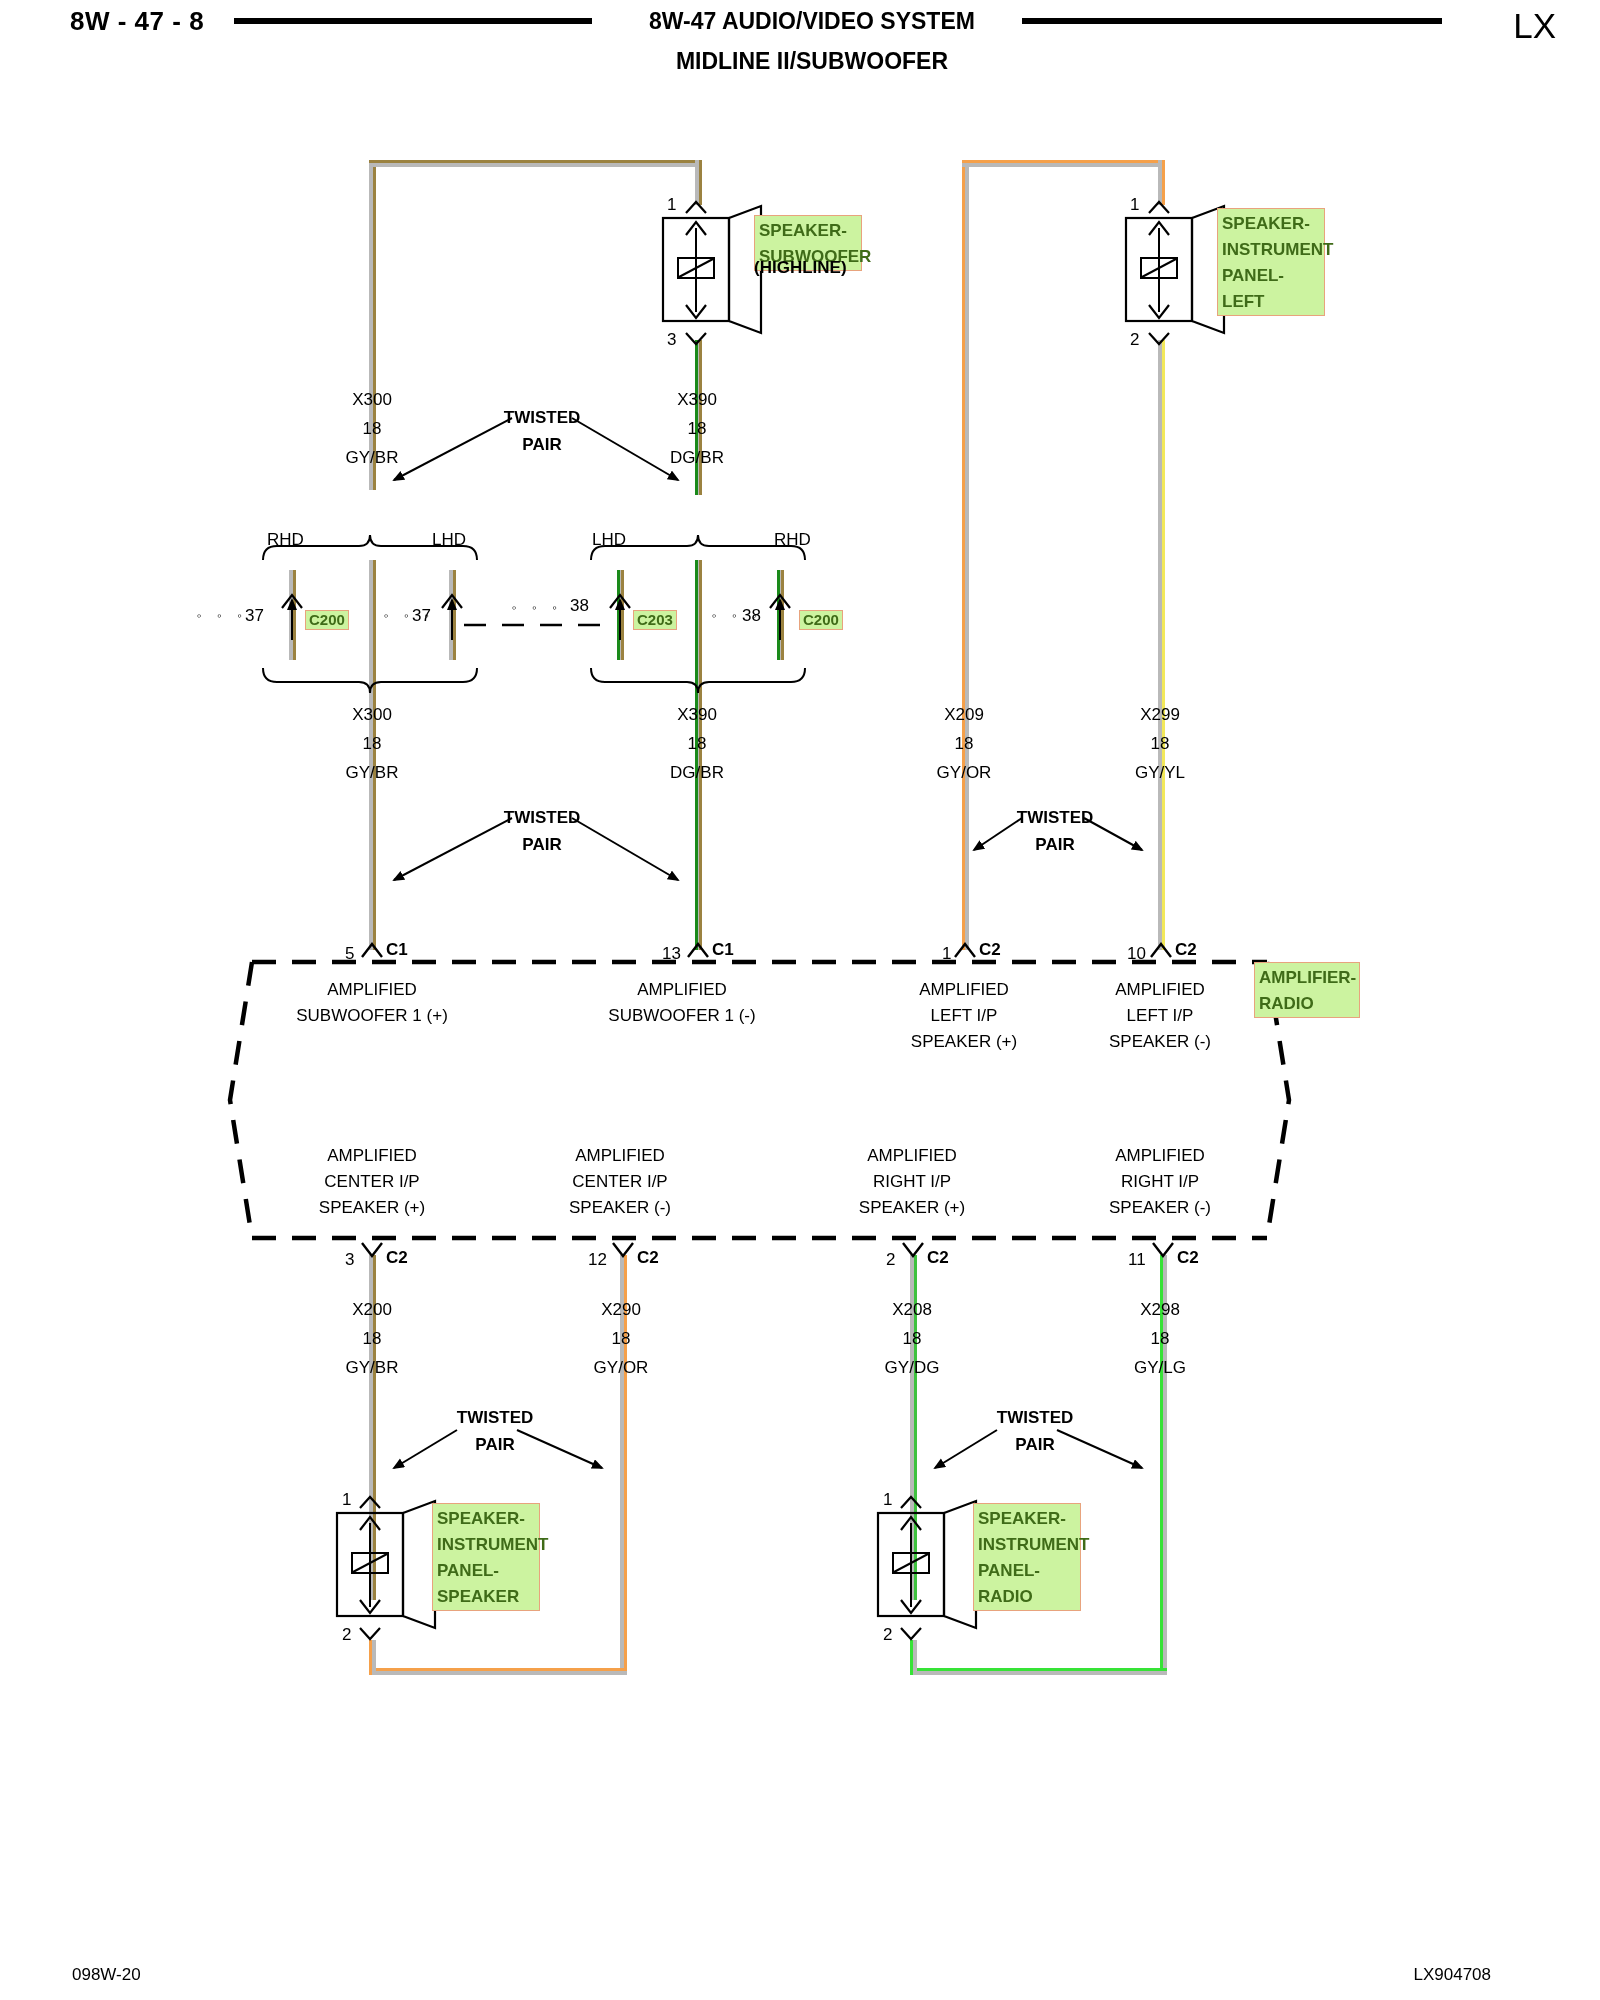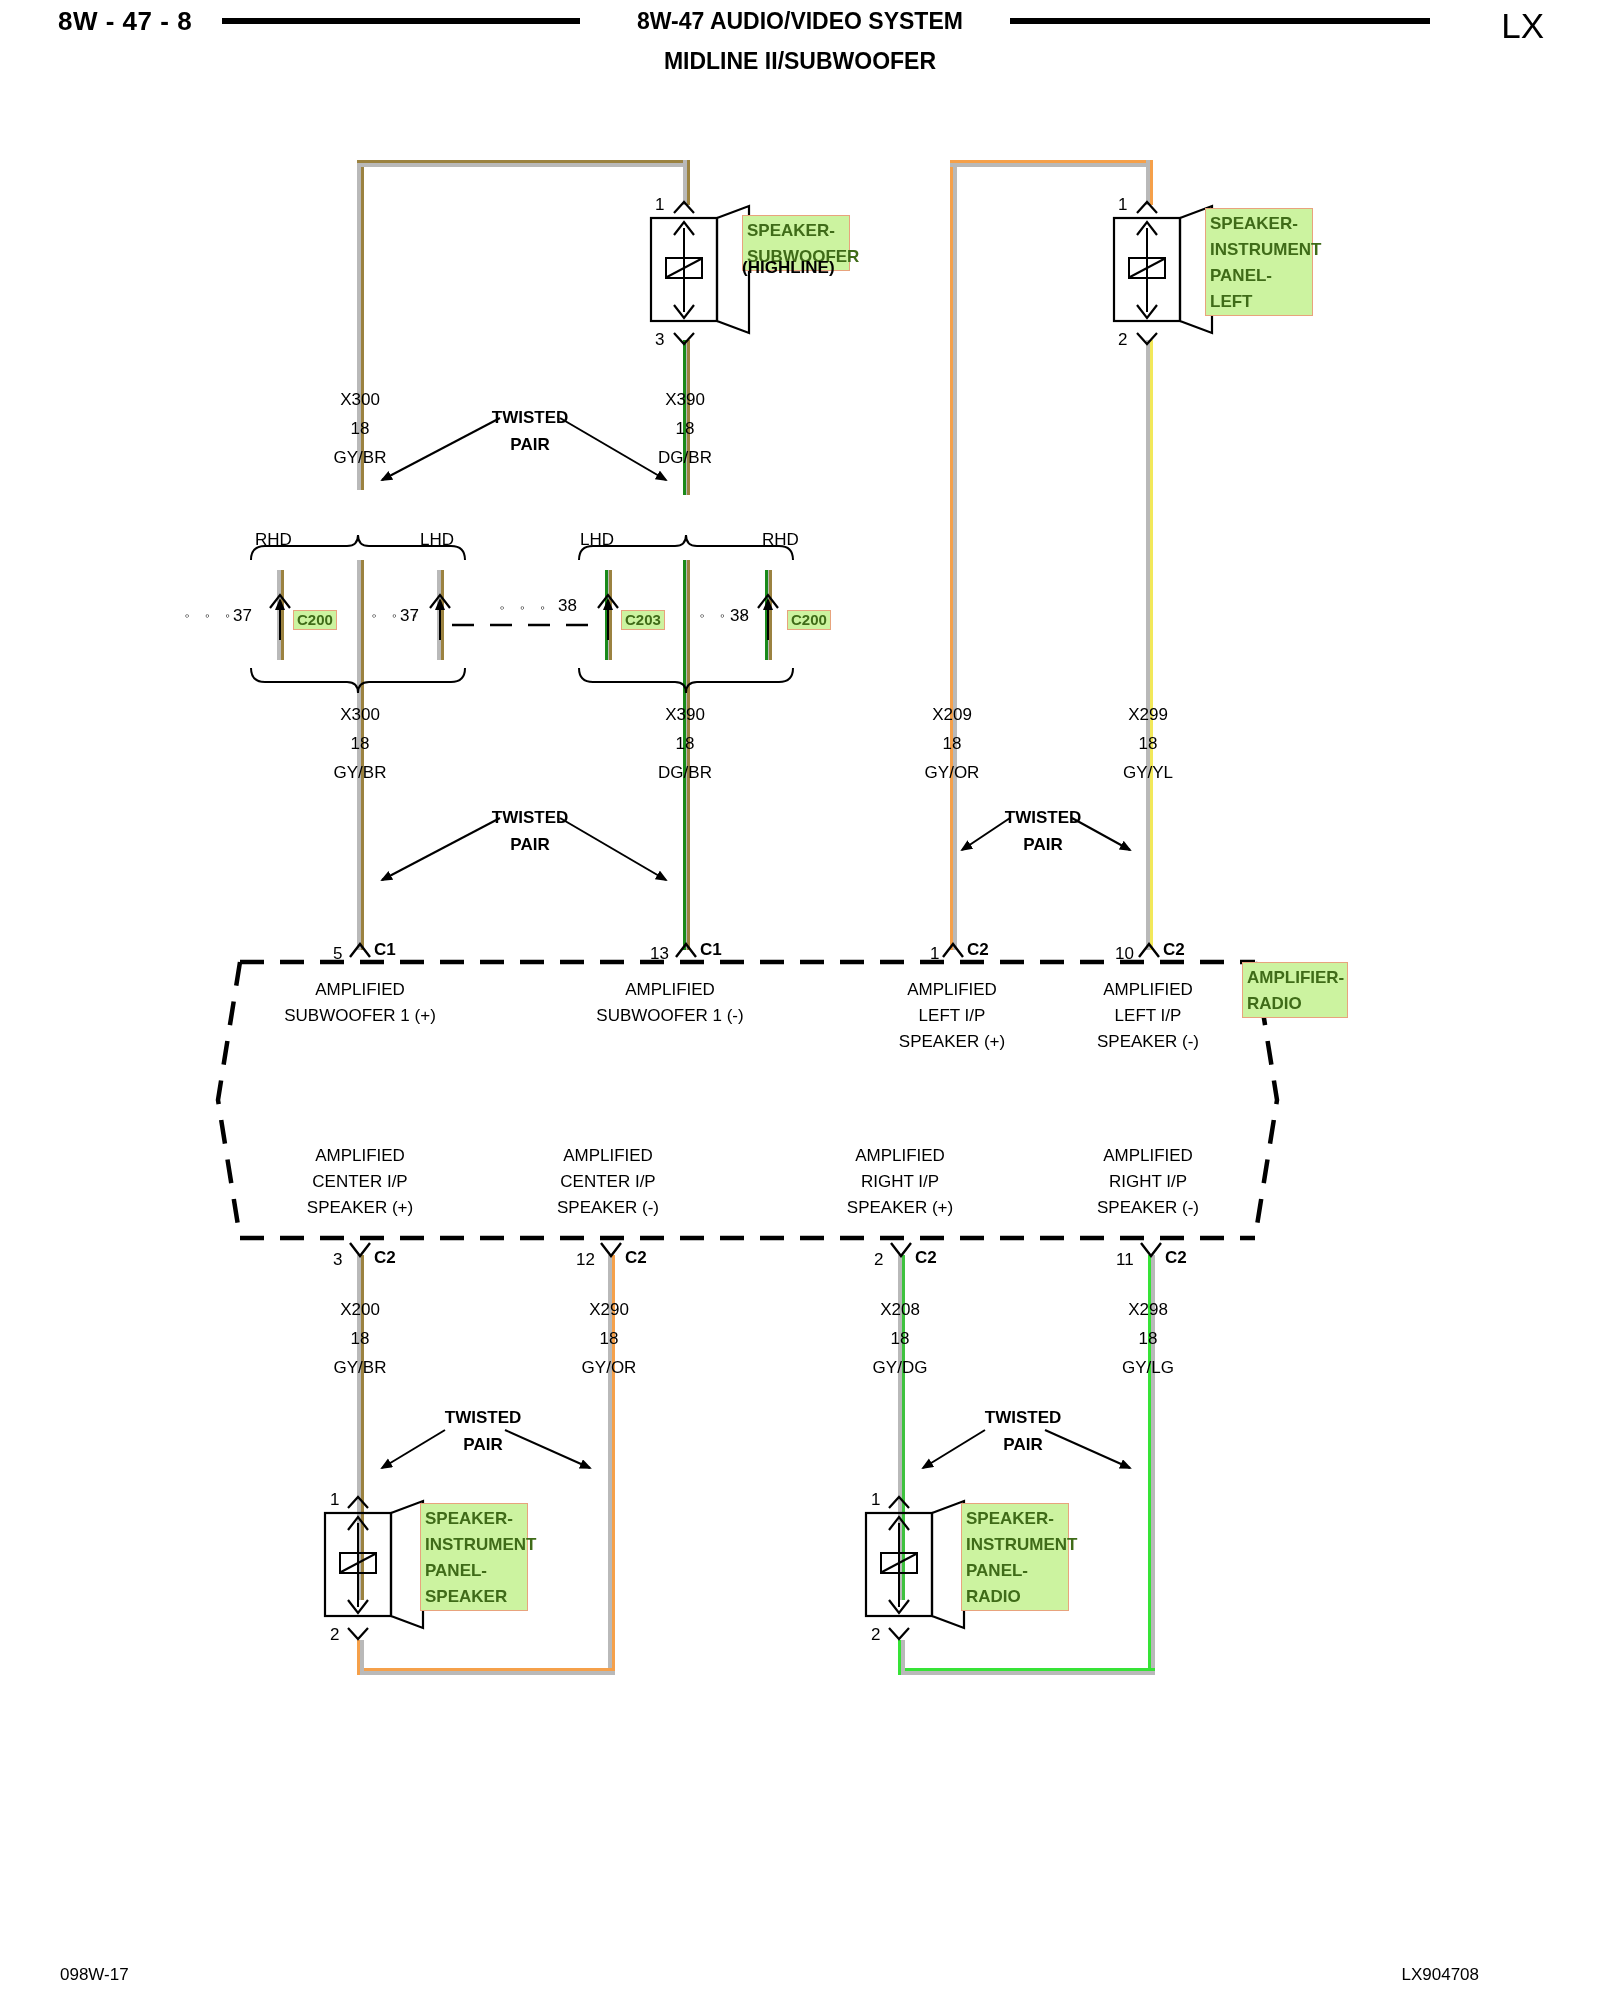--- a/index.html
+++ b/index.html
@@ -1,21 +1,21 @@
 <!DOCTYPE html>
 <html><head>
 <meta charset="utf-8">
 <title>8W-47 AUDIO/VIDEO SYSTEM</title>
 <style>
   html,body{margin:0;padding:0;background:#fff;}
   body{
     width:1600px;height:2000px;position:relative;overflow:hidden;
     font-family:"Liberation Sans",sans-serif;color:#000;
   }
-  .page{position:absolute;left:0;top:0;width:1493px;height:2000px;padding-left:44px;}
+  .page{position:absolute;left:12px;top:0;width:1493px;height:2000px;padding-left:44px;}
 
   
   .hdr{position:absolute;left:0;top:0;width:1600px;height:90px;}
   .hdr-left{position:absolute;left:58px;top:6px;font-size:26px;font-weight:bold;letter-spacing:.5px;}
   .hdr-right{position:absolute;right:56px;top:6px;font-size:35px;font-weight:normal;}
   .hdr-title{position:absolute;left:0;top:8px;width:1600px;text-align:center;font-size:23px;font-weight:bold;}
   .hdr-sub{position:absolute;left:0;top:48px;width:1600px;text-align:center;font-size:23px;font-weight:bold;}
   .hdr-rule{position:absolute;height:6px;background:#000;top:18px;}
   .hdr-rule.l{left:222px;width:358px;}
   .hdr-rule.r{left:1010px;width:420px;}
@@ -431,16 +431,16 @@
 
   <div class="callout" style="left:961px;top:1503px;width:108px;height:108px;">
     <div>SPEAKER-</div>
     <div>INSTRUMENT</div>
     <div>PANEL-</div>
     <div>RADIO</div>
   </div>
   <div class="pin" style="left:871px;top:1490px;">1</div>
   <div class="pin" style="left:871px;top:1625px;">2</div>
 
-  <div class="ftr-left">098W-17</div>
+  <div class="ftr-left">098W-20</div>
   <div class="ftr-right">LX904708</div>
 
 </div>
 
 </body></html>

